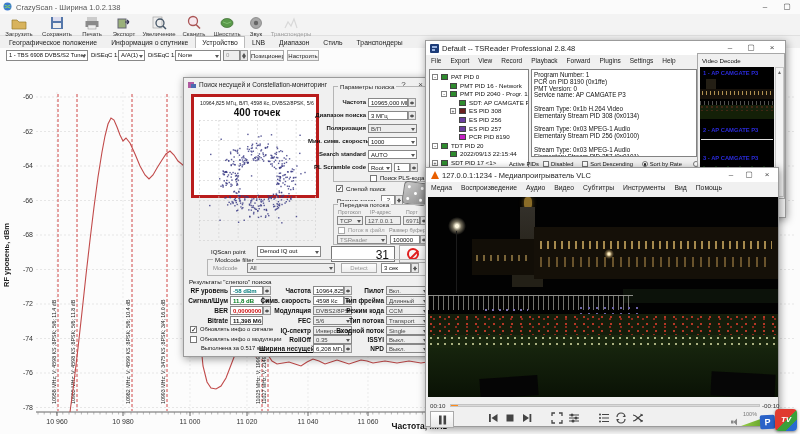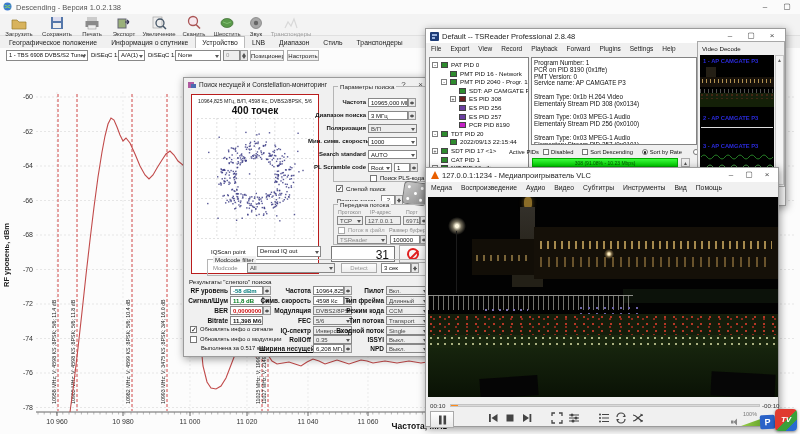--- a/index.html
+++ b/index.html
@@ -40,21 +40,21 @@
 <body>
 
 <div id="screen">
 
   <div class="abs" id="crazyscan" style="left:0;top:0;width:800px;height:434px;background:#f0f0f0">
     <div class="tb" style="background:#fbfbfb">
       <svg class="abs" style="left:3px;top:2px" width="9" height="9">
           <circle cx="4.5" cy="4.5" r="4" fill="#3a7ad0"></circle>
           <path d="M1.5,3 q3,2.5 6,0 M1.5,6 q3,-2 6,0" stroke="#7fd06a" stroke-width="1" fill="none"></path>
         </svg>
-      <span class="t" style="color:#555">Descending - Версия 1.0.2.138</span>
+      <span class="t" style="color:#555">CrazyScan - Ширина 1.0.2.138</span>
       <div class="wbtn" style="right:28px">–</div>
       <div class="wbtn" style="right:6px">▢</div>
     </div>
     <div class="abs" id="cs-toolbar" style="left:0;top:14px;width:800px;height:22px;background:#f3f3f3;border-bottom:1px solid #e0e0e0">
         <div class="toolbtn" style="width: 34px;"><svg width="16" height="16">
             <path d="M1,5 h5 l2,2 h7 v7 h-14 z" fill="#d8b35c" stroke="#9a7b2a" stroke-width="0.7"></path>
           </svg><span>Загрузить</span></div>
         <div class="toolbtn" style="width: 34px;"><svg width="16" height="16">
             <rect x="2" y="2" width="12" height="12" fill="#5577aa"></rect>
             <rect x="4" y="2" width="8" height="4" fill="#dde"></rect>
@@ -306,21 +306,21 @@
     <div class="tb" style="height:13px;background:#f0f0f0">
       <svg class="abs" style="left:4px;top:3px" width="8" height="8">
           <rect x="0" y="1" width="6" height="6" fill="#b05aa0"></rect>
           <rect x="3" y="3" width="5" height="4" fill="#4a6ab0"></rect>
         </svg>
       <span class="t" style="left:15px;font-size:6.5px">Поиск несущей и Constellation-мониторинг</span>
       <div class="wbtn" style="right:22px;width:11px">?</div>
       <div class="wbtn" style="right:5px;width:11px">×</div>
     </div>
 
-    <div class="abs" style="left:7px;top:16px;width:128px;height:180px;background:#fff;border:1px solid #b91c1c">
+    <div class="abs" style="left:7px;top:16px;width:128px;height:104px;background:#fff;border:3px solid #b91c1c">
       <div class="abs" style="left:0;top:3px;width:126px;text-align:center;font-size:5.2px;color:#222;white-space:nowrap">10964,825 МГц, В/П, 4598 Кс, DVBS2/8PSK, 5/6</div>
       <div class="abs" style="left:0;top:10px;width:126px;text-align:center;font-size:10px;font-weight:bold;color:#111">400 точек</div>
       <svg class="abs" id="const-svg" style="left:5px;top:23px" width="117" height="121">
           <line x1="0.5" y1="0" x2="0.5" y2="120" stroke="#cfcfcf" stroke-width="0.6" stroke-dasharray="2,2"></line>
           <line x1="0" y1="0.5" x2="116" y2="0.5" stroke="#cfcfcf" stroke-width="0.6" stroke-dasharray="2,2"></line>
           <line x1="19.833333333333332" y1="0" x2="19.833333333333332" y2="120" stroke="#cfcfcf" stroke-width="0.6" stroke-dasharray="2,2"></line>
           <line x1="0" y1="20.5" x2="116" y2="20.5" stroke="#cfcfcf" stroke-width="0.6" stroke-dasharray="2,2"></line>
           <line x1="39.166666666666664" y1="0" x2="39.166666666666664" y2="120" stroke="#cfcfcf" stroke-width="0.6" stroke-dasharray="2,2"></line>
           <line x1="0" y1="40.5" x2="116" y2="40.5" stroke="#cfcfcf" stroke-width="0.6" stroke-dasharray="2,2"></line>
           <line x1="58.5" y1="0" x2="58.5" y2="120" stroke="#cfcfcf" stroke-width="0.6" stroke-dasharray="2,2"></line>
@@ -885,21 +885,21 @@
     <div class="lbl" style="left:164px;top:149px;font-size:5.8px;color:#999">Поток в файл</div>
     <div class="lbl" style="left:205px;top:149px;font-size:5.5px;color:#888">Размер буфера</div>
     <div class="combo gray" style="left:153px;top:157px;width:50px;height:9px;color:#888"><span>TSReader</span><i class="carr"></i></div>
     <div class="box" style="left:206px;top:157px;width:30px;height:9px">100000</div>
     <div class="spin" style="left:236px;top:157px;height:9px">
         <i class="u"></i>
         <i class="d"></i>
       </div>
   </div>
 
-  <div class="win" id="tsreader" style="left:425px;top:28px;width:361px;height:178px;z-index:20">
+  <div class="win" id="tsreader" style="left:425px;top:40px;width:361px;height:178px;z-index:20">
     <div class="tb">
       <svg class="abs" style="left:4px;top:3px" width="9" height="9">
           <rect width="9" height="9" rx="1" fill="#1d3c78"></rect>
           <rect x="2" y="2" width="5" height="2" fill="#9ab4e0"></rect>
           <rect x="2" y="5" width="3" height="2" fill="#9ab4e0"></rect>
         </svg>
       <span class="t">Default -- TSReader Professional 2.8.48</span>
       <div class="wbtn" style="right:48px">–</div>
       <div class="wbtn" style="right:27px">▢</div>
       <div class="wbtn" style="right:6px">×</div>

